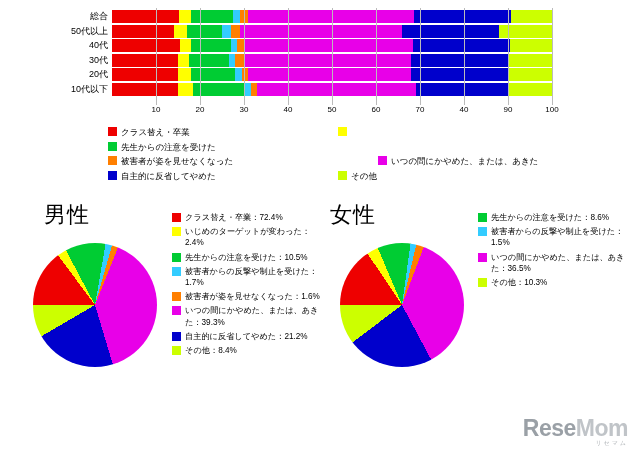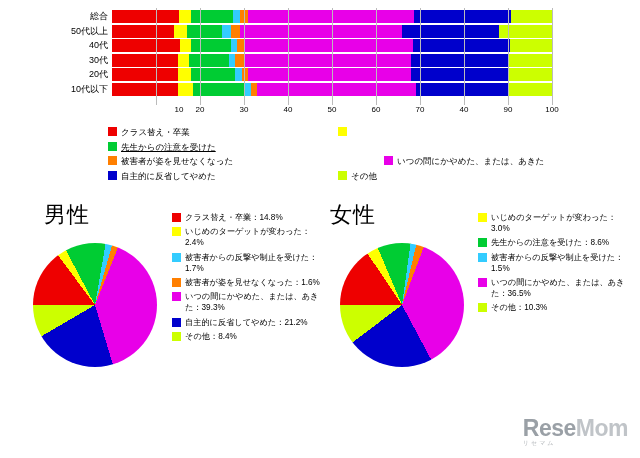--- a/index.html
+++ b/index.html
@@ -29,21 +29,21 @@
   .lg-sw{display:inline-block;width:9px;height:9px;margin-right:4px;vertical-align:-1px;}
 
   
   .pie-title{position:absolute;font-size:22px;font-weight:normal;letter-spacing:1px;}
   .pie{position:absolute;width:124px;height:124px;border-radius:50%;}
   .pie-legend{position:absolute;width:150px;font-size:8.2px;line-height:11.2px;}
   .pl-row{position:relative;padding-left:13px;margin-bottom:3px;}
   .pl-sw{position:absolute;left:0;top:1px;width:9px;height:9px;}
 
   
-  #wm{position:absolute;right:12px;bottom:10px;}
+  #wm{position:absolute;right:12px;bottom:10px;text-align:right;}
   #wm .rm{font-size:23px;font-weight:bold;color:#9aa0a6;letter-spacing:-0.5px;}
   #wm .rm .m{color:#c0c4c8;}
   #wm .sub{font-size:6px;color:#b0b4b8;letter-spacing:2px;margin-top:-3px;}
 </style>
 </head>
 <body>
 
 <div class="wrap">
 
   <div id="stacked">
@@ -121,21 +121,21 @@
             <div class="seg" style="left: 81.4px; width: 50.6px; background: rgb(0, 204, 51);"></div>
             <div class="seg" style="left: 132px; width: 6.6px; background: rgb(51, 204, 255);"></div>
             <div class="seg" style="left: 138.6px; width: 6.6px; background: rgb(255, 127, 0);"></div>
             <div class="seg" style="left: 145.2px; width: 158.4px; background: rgb(232, 0, 232);"></div>
             <div class="seg" style="left: 303.6px; width: 92.4px; background: rgb(0, 0, 204);"></div>
             <div class="seg" style="left: 396px; width: 44px; background: rgb(204, 255, 0);"></div>
           </div>
         </div>
       </div>
     <div class="axis" id="sb-axis">
-        <div class="tick" style="left: 44px; margin-left: 23px;">10</div>
+        <div class="tick" style="left: 44px;">10</div>
         <div class="tick" style="left: 88px;">20</div>
         <div class="tick" style="left: 132px;">30</div>
         <div class="tick" style="left: 176px;">40</div>
         <div class="tick" style="left: 220px;">50</div>
         <div class="tick" style="left: 264px;">60</div>
         <div class="tick" style="left: 308px;">70</div>
         <div class="tick" style="left: 352px;">40</div>
         <div class="tick" style="left: 396px;">90</div>
         <div class="tick" style="left: 440px;">100</div>
       </div>
@@ -147,43 +147,43 @@
       <div class="gridline" style="left: 376px; top: 2px; height: 97px;"></div>
       <div class="gridline" style="left: 420px; top: 2px; height: 97px;"></div>
       <div class="gridline" style="left: 464px; top: 2px; height: 97px;"></div>
       <div class="gridline" style="left: 508px; top: 2px; height: 97px;"></div>
       <div class="gridline" style="left: 552px; top: 2px; height: 97px;"></div>
     </div>
 
   <div id="legend-top">
       <div class="lg-item" style="left: 0px; top: 0px;"><span class="lg-sw" style="background: rgb(238, 0, 0);"></span><span>クラス替え・卒業</span></div>
       <div class="lg-item" style="left: 230px; top: 0px;"><span class="lg-sw" style="background: rgb(255, 255, 0);"></span></div>
-      <div class="lg-item" style="left: 0px; top: 14.5px; text-decoration: underline;"><span class="lg-sw" style="background: rgb(0, 204, 51);"></span><span>先生からの注意を受けた</span></div>
+      <div class="lg-item" style="left: 0px; top: 14.5px;"><span class="lg-sw" style="background: rgb(0, 204, 51);"></span><span>先生からの注意を受けた</span></div>
       <div class="lg-item" style="left: 0px; top: 29px;"><span class="lg-sw" style="background: rgb(255, 127, 0);"></span><span>被害者が姿を見せなくなった</span></div>
-      <div class="lg-item" style="left: 232px; top: 29px; padding-left: 44px;"><span class="lg-sw" style="background: rgb(232, 0, 232);"></span><span>いつの間にかやめた、または、あきた</span></div>
+      <div class="lg-item" style="left: 226px; top: 29px; padding-left: 44px;"><span class="lg-sw" style="background: rgb(232, 0, 232);"></span><span>いつの間にかやめた、または、あきた</span></div>
       <div class="lg-item" style="left: 0px; top: 43.5px;"><span class="lg-sw" style="background: rgb(0, 0, 204);"></span><span>自主的に反省してやめた</span></div>
       <div class="lg-item" style="left: 230px; top: 43.5px;"><span class="lg-sw" style="background: rgb(204, 255, 0);"></span><span>その他</span></div>
     </div>
 
   <div class="pie-title" style="left:44px;top:200px;">男性</div>
   <div class="pie" id="pie-male" style="left: 33px; top: 243px; background: conic-gradient(from -90deg, rgb(238, 0, 0) 0deg, rgb(238, 0, 0) 53.33deg, rgb(255, 255, 0) 53.33deg, rgb(255, 255, 0) 61.98deg, rgb(0, 204, 51) 61.98deg, rgb(0, 204, 51) 99.82deg, rgb(51, 204, 255) 99.82deg, rgb(51, 204, 255) 105.95deg, rgb(255, 127, 0) 105.95deg, rgb(255, 127, 0) 111.71deg, rgb(232, 0, 232) 111.71deg, rgb(232, 0, 232) 253.33deg, rgb(0, 0, 204) 253.33deg, rgb(0, 0, 204) 329.73deg, rgb(204, 255, 0) 329.73deg, rgb(204, 255, 0) 360deg);"></div>
   <div class="pie-legend" id="legend-male" style="left:172px;top:212px;">
-      <div class="pl-row"><span class="pl-sw" style="background: rgb(238, 0, 0);"></span><span>クラス替え・卒業：14.8%</span></div>
+      <div class="pl-row"><span class="pl-sw" style="background: rgb(238, 0, 0);"></span><span>クラス替え・卒業：72.4%</span></div>
       <div class="pl-row"><span class="pl-sw" style="background: rgb(255, 255, 0);"></span><span>いじめのターゲットが変わった：2.4%</span></div>
+      <div class="pl-row"><span class="pl-sw" style="background: rgb(0, 204, 51);"></span><span>先生からの注意を受けた：10.5%</span></div>
       <div class="pl-row"><span class="pl-sw" style="background: rgb(51, 204, 255);"></span><span>被害者からの反撃や制止を受けた：1.7%</span></div>
       <div class="pl-row"><span class="pl-sw" style="background: rgb(255, 127, 0);"></span><span>被害者が姿を見せなくなった：1.6%</span></div>
       <div class="pl-row"><span class="pl-sw" style="background: rgb(232, 0, 232);"></span><span>いつの間にかやめた、または、あきた：39.3%</span></div>
       <div class="pl-row"><span class="pl-sw" style="background: rgb(0, 0, 204);"></span><span>自主的に反省してやめた：21.2%</span></div>
       <div class="pl-row"><span class="pl-sw" style="background: rgb(204, 255, 0);"></span><span>その他：8.4%</span></div>
     </div>
 
   <div class="pie-title" style="left:330px;top:200px;">女性</div>
   <div class="pie" id="pie-female" style="left: 340px; top: 243px; background: conic-gradient(from -90deg, rgb(238, 0, 0) 0deg, rgb(238, 0, 0) 56.16deg, rgb(255, 255, 0) 56.16deg, rgb(255, 255, 0) 66.96deg, rgb(0, 204, 51) 66.96deg, rgb(0, 204, 51) 97.92deg, rgb(51, 204, 255) 97.92deg, rgb(51, 204, 255) 103.32deg, rgb(255, 127, 0) 103.32deg, rgb(255, 127, 0) 110.52deg, rgb(232, 0, 232) 110.52deg, rgb(232, 0, 232) 241.92deg, rgb(0, 0, 204) 241.92deg, rgb(0, 0, 204) 322.92deg, rgb(204, 255, 0) 322.92deg, rgb(204, 255, 0) 360deg);"></div>
   <div class="pie-legend" id="legend-female" style="left:478px;top:212px;">
-      <div class="pl-row"><span class="pl-sw" style="background: rgb(255, 255, 0);"></span><span>いじめのターゲットが変わった：3.0%</span></div>
       <div class="pl-row"><span class="pl-sw" style="background: rgb(0, 204, 51);"></span><span>先生からの注意を受けた：8.6%</span></div>
       <div class="pl-row"><span class="pl-sw" style="background: rgb(51, 204, 255);"></span><span>被害者からの反撃や制止を受けた：1.5%</span></div>
       <div class="pl-row"><span class="pl-sw" style="background: rgb(232, 0, 232);"></span><span>いつの間にかやめた、または、あきた：36.5%</span></div>
       <div class="pl-row"><span class="pl-sw" style="background: rgb(204, 255, 0);"></span><span>その他：10.3%</span></div>
     </div>
 
   <div id="wm">
     <div class="rm">Rese<span class="m">Mom</span></div>
     <div class="sub">リセマム</div>
   </div>

